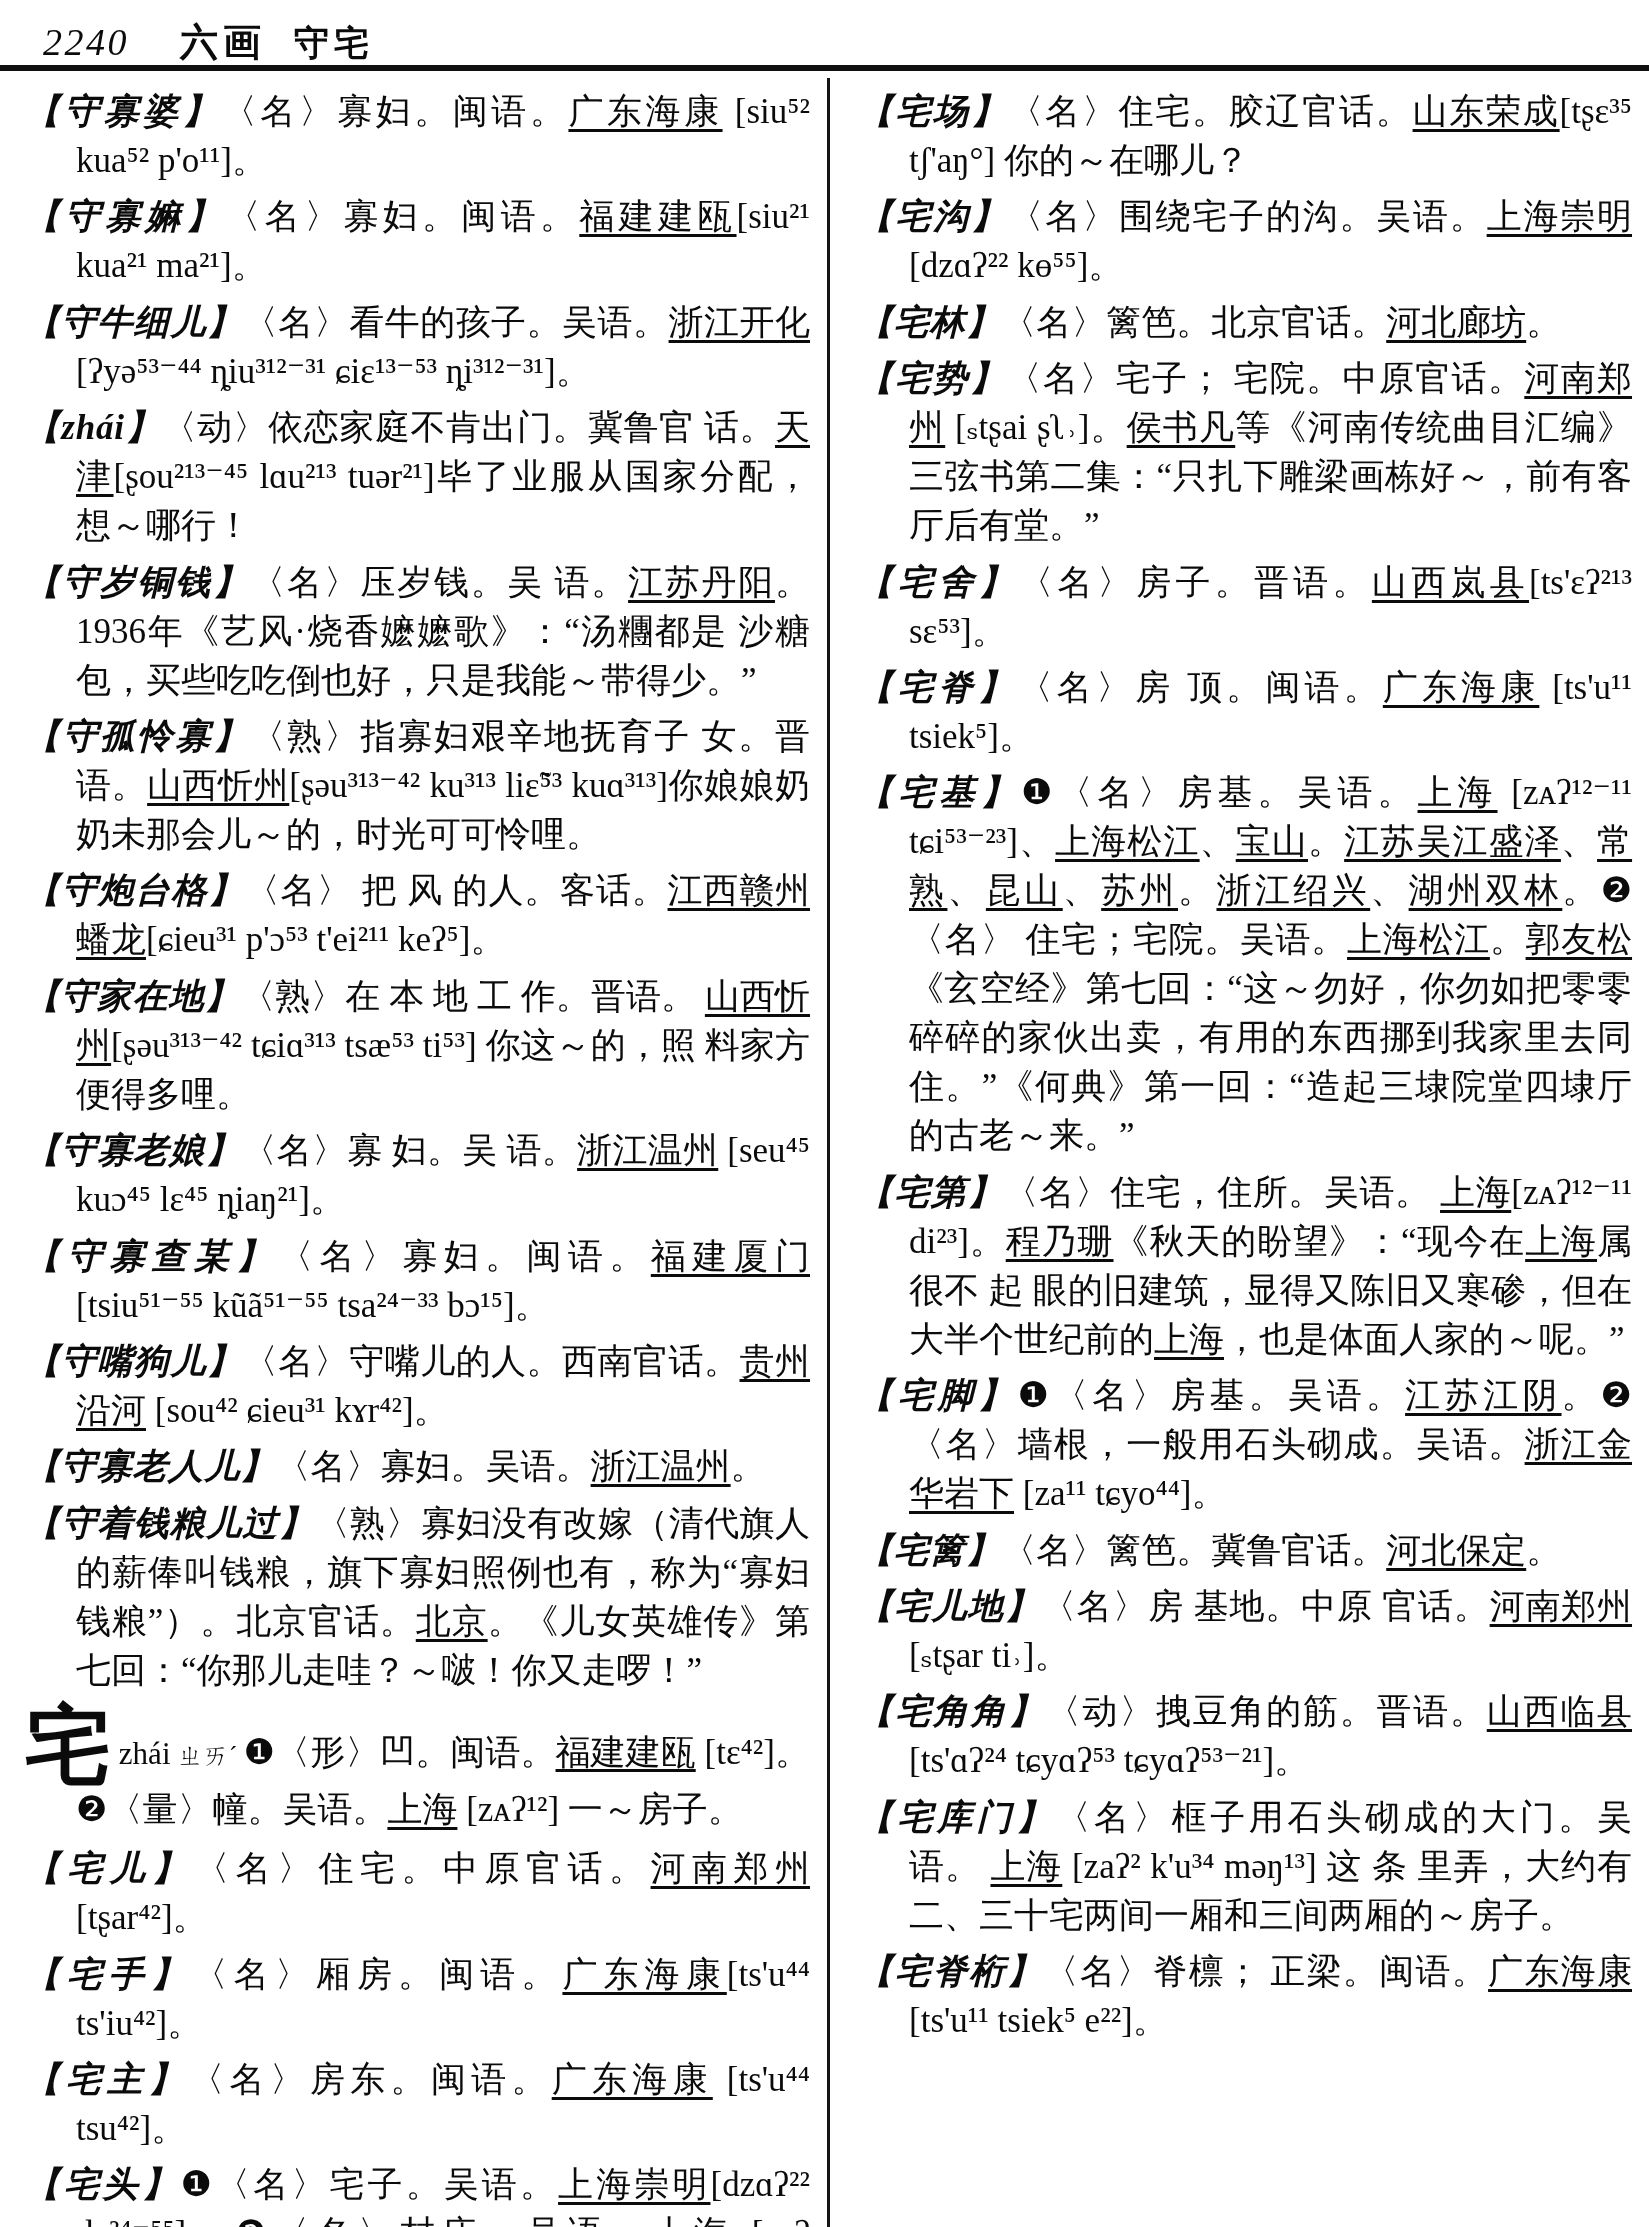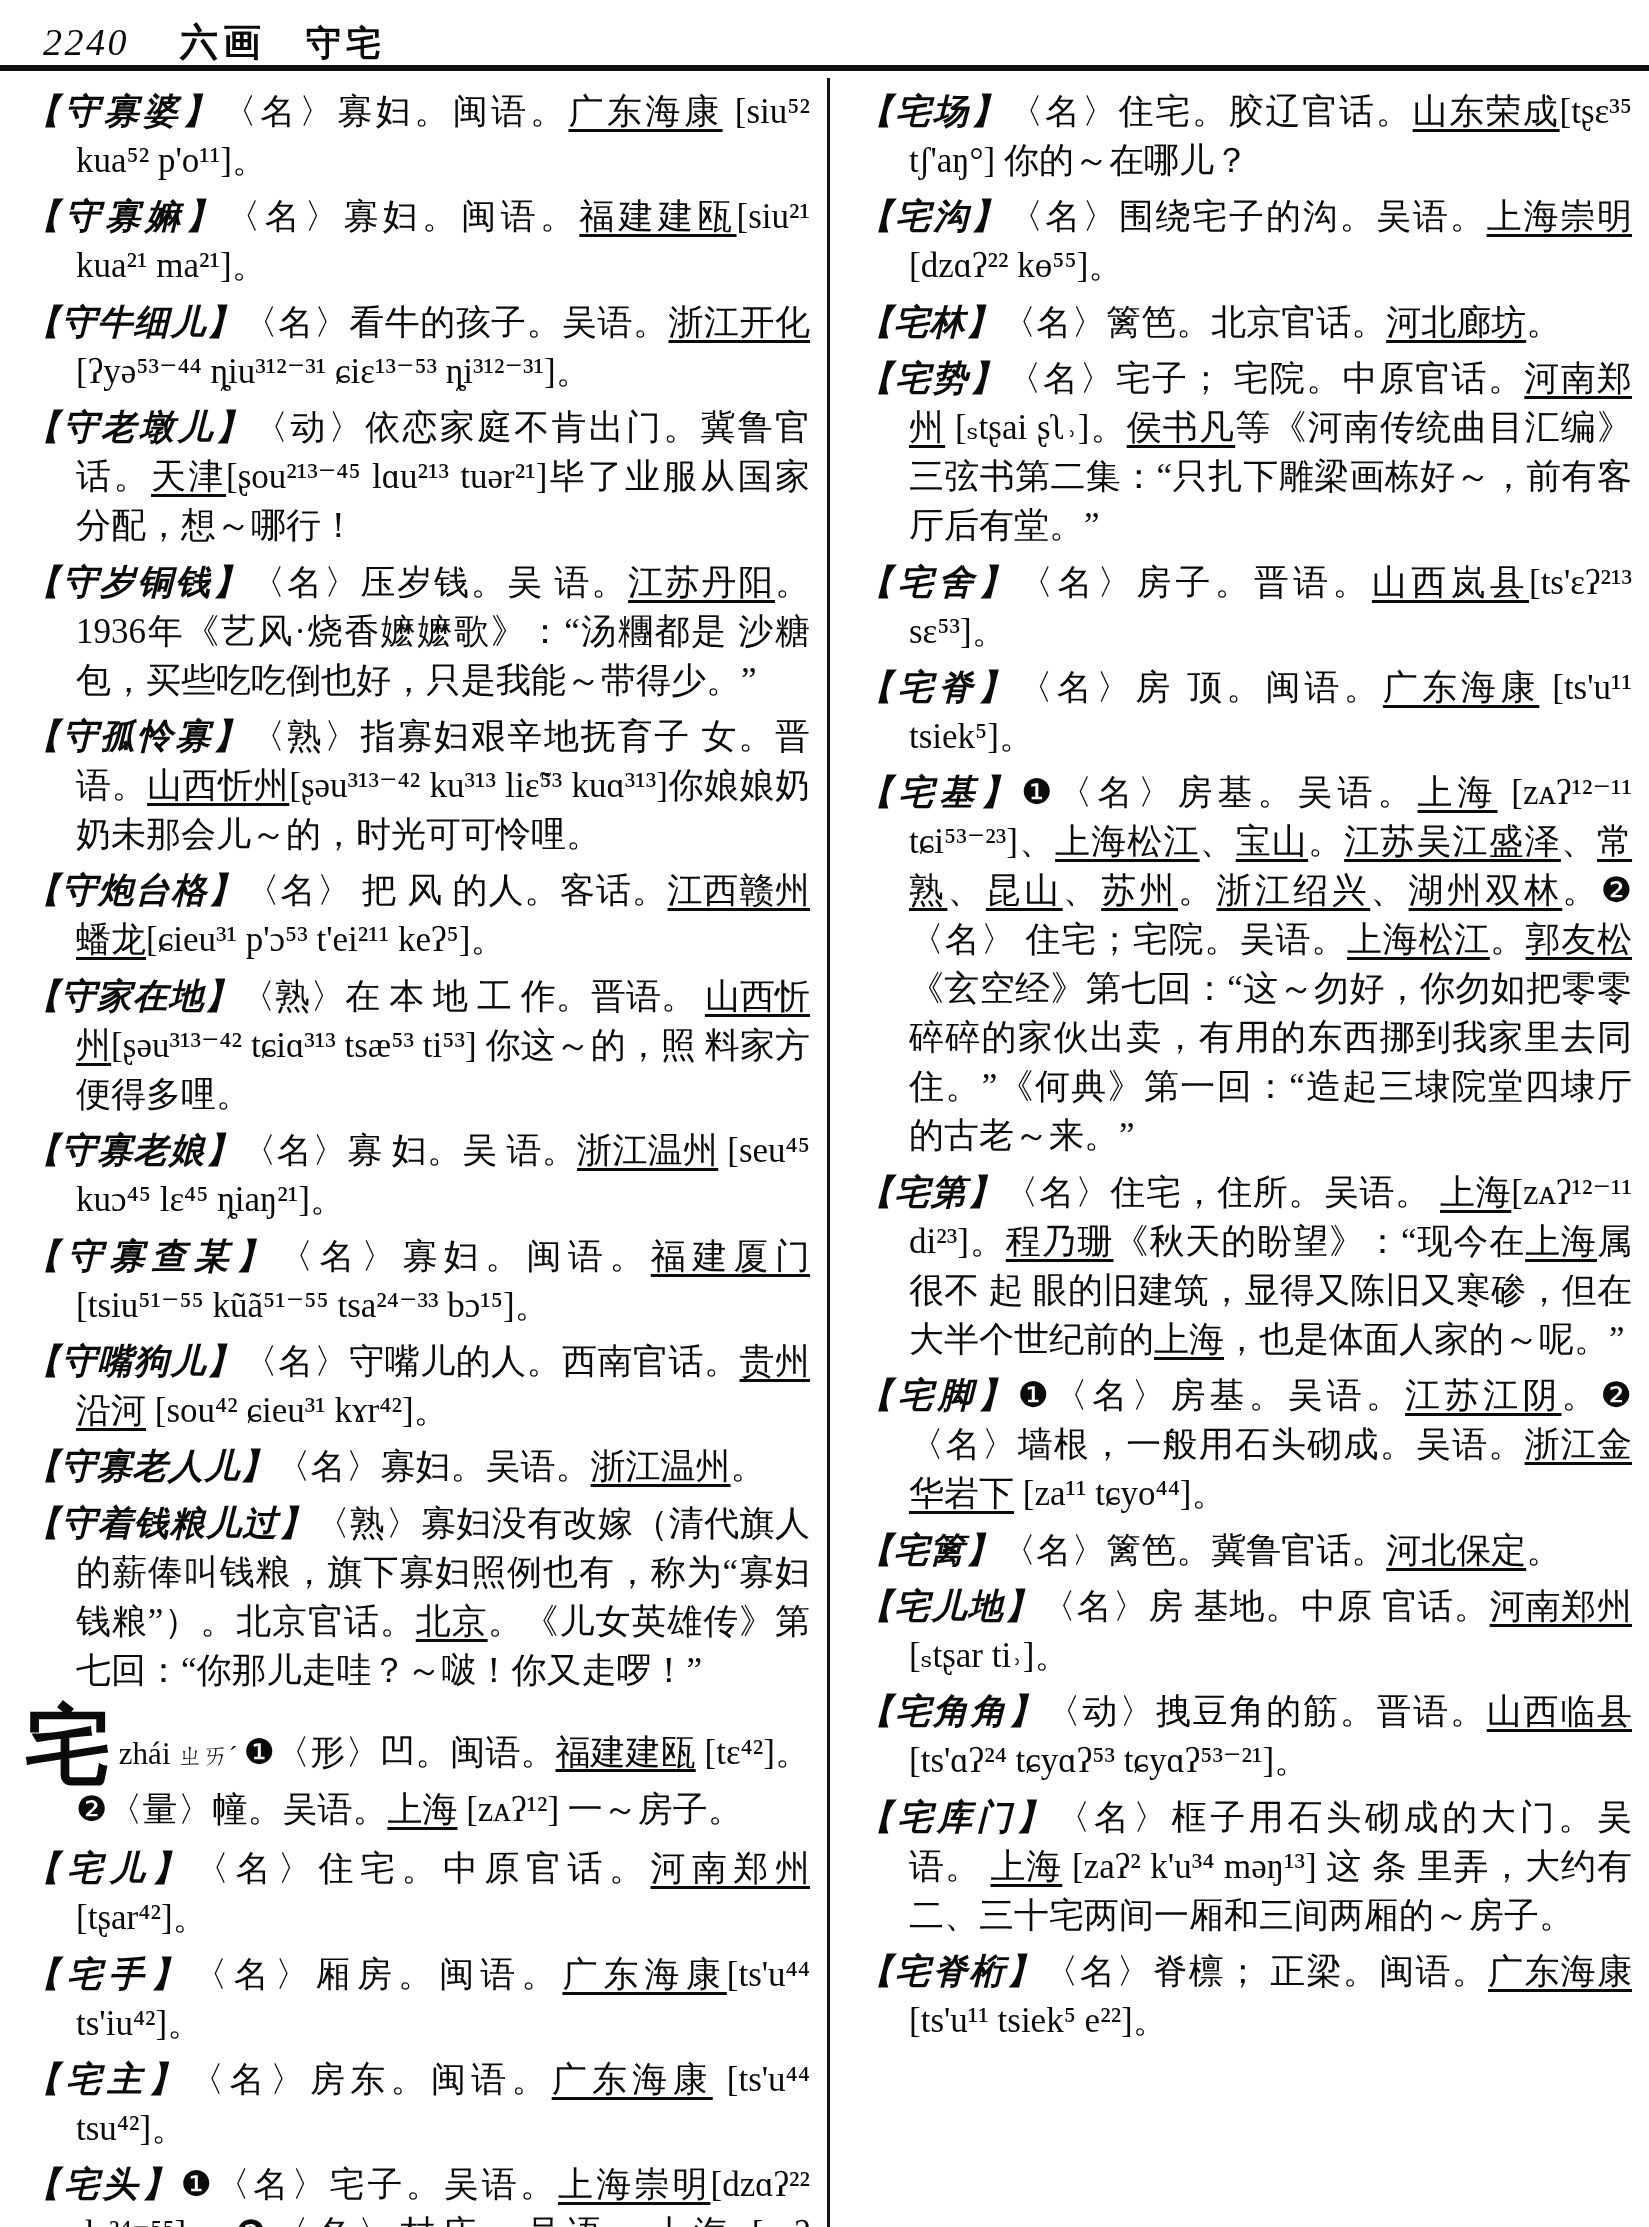--- a/index.html
+++ b/index.html
@@ -2,21 +2,21 @@
 <html style="font-size:13.2px"><head>
 <meta charset="utf-8">
 <style>
   html,body{margin:0;padding:0;background:#ffffff;}
   body{width:1650px;height:2227px;position:relative;overflow:hidden;
        font-family:"Liberation Serif","DejaVu Serif","DejaVu Sans",serif;color:#0b0b0b;}
   .page{position:absolute;inset:0;}
   .hdr{position:absolute;top:16.5px;left:43px;display:flex;align-items:baseline;white-space:nowrap;}
   .pgnum{font-size:38px;font-weight:normal;font-style:italic;letter-spacing:2.5px;}
   .sect{font-size:38px;font-weight:bold;margin-left:51px;letter-spacing:5px;}
-  .sect2{font-size:35px;font-weight:bold;margin-left:40px;letter-spacing:5px;}
+  .sect2{font-size:35px;font-weight:bold;margin-left:28px;letter-spacing:5px;}
   .rule{position:absolute;top:65px;left:0;width:1650px;height:5.8px;background:#101010;}
   .divider{position:absolute;left:827px;top:78px;width:2.5px;height:2150px;background:#141414;}
   .col{position:absolute;top:87px;}
   .col-left{left:25px;width:785px;}
   .col-right{left:858px;width:774px;}
   .entry{margin:0 0 7.4px 0;font-size:35px;line-height:49px;
          padding-left:51px;text-indent:-51px;text-align:justify;}
   .entry.head{margin-top:13.2px;margin-bottom:10px;}
   .hw{font-weight:bold;letter-spacing:0.8px;font-style:italic;}
   .pn{text-decoration:underline;text-decoration-thickness:2.5px;text-underline-offset:5.8px;}
@@ -32,21 +32,21 @@
     <span class="pgnum">2240</span>
     <span class="sect">六画</span>
     <span class="sect2">守宅</span>
   </div>
   <div class="rule"></div>
   <div class="divider"></div>
   <div class="col col-left" id="col-left">
       <p class="entry"><span class="hw">【守寡婆】</span><span>〈名〉寡妇。闽语。</span><span class="pn">广东海康</span><span> [siu⁵² kua⁵² p'o¹¹]。</span></p>
       <p class="entry"><span class="hw">【守寡嫲】</span><span>〈名〉寡妇。闽语。</span><span class="pn">福建建瓯</span><span>[siu²¹ kua²¹ ma²¹]。</span></p>
       <p class="entry"><span class="hw">【守牛细儿】</span><span>〈名〉看牛的孩子。吴语。</span><span class="pn">浙江开化</span><span> [ʔyə⁵³⁻⁴⁴ ȵiu³¹²⁻³¹ ɕiɛ¹³⁻⁵³ ȵi³¹²⁻³¹]。</span></p>
-      <p class="entry"><span class="hw">【守老墩儿】</span><span>〈动〉依恋家庭不肯出门。冀鲁官 话。</span><span class="pn">天津</span><span>[ʂou²¹³⁻⁴⁵ lɑu²¹³ tuər²¹]毕了业服从国家分配，想～哪行！</span></p>
+      <p class="entry"><span class="hw">【zhái】</span><span>〈动〉依恋家庭不肯出门。冀鲁官 话。</span><span class="pn">天津</span><span>[ʂou²¹³⁻⁴⁵ lɑu²¹³ tuər²¹]毕了业服从国家分配，想～哪行！</span></p>
       <p class="entry"><span class="hw">【守岁铜钱】</span><span>〈名〉压岁钱。吴 语。</span><span class="pn">江苏丹阳</span><span>。1936年《艺风·烧香嬷嬷歌》：“汤糰都是 沙糖包，买些吃吃倒也好，只是我能～带得少。”</span></p>
       <p class="entry"><span class="hw">【守孤怜寡】</span><span>〈熟〉指寡妇艰辛地抚育子 女。晋语。</span><span class="pn">山西忻州</span><span>[ʂəu³¹³⁻⁴² ku³¹³ liɛ̃⁵³ kuɑ³¹³]你娘娘奶奶未那会儿～的，时光可可怜哩。</span></p>
       <p class="entry"><span class="hw">【守炮台格】</span><span>〈名〉 把 风 的人。客话。</span><span class="pn">江西赣州蟠龙</span><span>[ɕieu³¹ p'ɔ⁵³ t'ei²¹¹ keʔ⁵]。</span></p>
       <p class="entry"><span class="hw">【守家在地】</span><span>〈熟〉在 本 地 工 作。晋语。 </span><span class="pn">山西忻州</span><span>[ʂəu³¹³⁻⁴² tɕiɑ³¹³ tsæ⁵³ ti⁵³] 你这～的，照 料家方便得多哩。</span></p>
       <p class="entry"><span class="hw">【守寡老娘】</span><span>〈名〉寡 妇。吴 语。</span><span class="pn">浙江温州</span><span> [seu⁴⁵ kuɔ⁴⁵ lɛ⁴⁵ ȵiaŋ²¹]。</span></p>
       <p class="entry"><span class="hw">【守寡查某】</span><span>〈名〉寡妇。闽语。</span><span class="pn">福建厦门</span><span> [tsiu⁵¹⁻⁵⁵ kũã⁵¹⁻⁵⁵ tsa²⁴⁻³³ bɔ¹⁵]。</span></p>
       <p class="entry"><span class="hw">【守嘴狗儿】</span><span>〈名〉守嘴儿的人。西南官话。</span><span class="pn">贵州沿河</span><span> [sou⁴² ɕieu³¹ kɤr⁴²]。</span></p>
       <p class="entry"><span class="hw">【守寡老人儿】</span><span>〈名〉寡妇。吴语。</span><span class="pn">浙江温州</span><span>。</span></p>
       <p class="entry"><span class="hw">【守着钱粮儿过】</span><span>〈熟〉寡妇没有改嫁（清代旗人的薪俸叫钱粮，旗下寡妇照例也有，称为“寡妇钱粮”）。北京官话。</span><span class="pn">北京</span><span>。《儿女英雄传》第七回：“你那儿走哇？～啵！你又走啰！”</span></p>
       <p class="entry head"><span class="bigchar">宅</span><span class="pinyin"> zhái </span><span class="zhuyin">ㄓㄞˊ </span><span>❶〈形〉凹。闽语。</span><span class="pn">福建建瓯</span><span> [tɛ⁴²]。❷〈量〉幢。吴语。</span><span class="pn">上海</span><span> [zᴀʔ¹²] 一～房子。</span></p>

